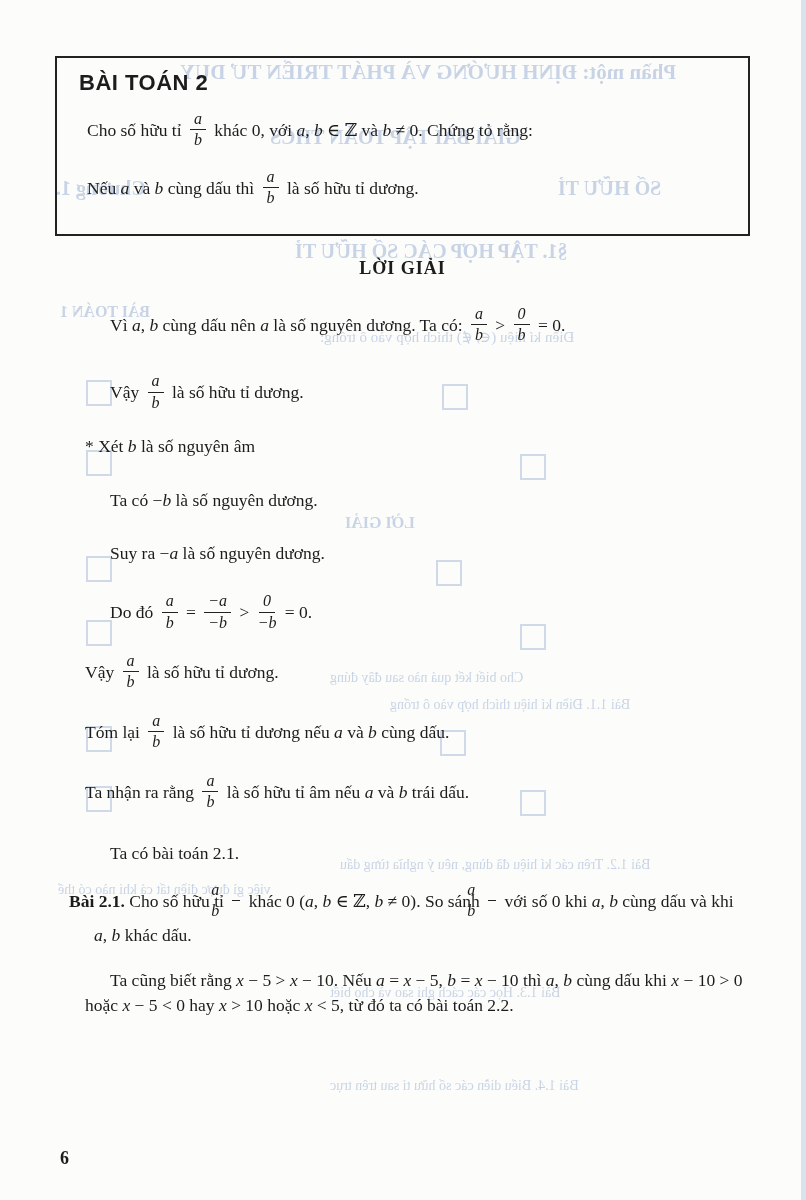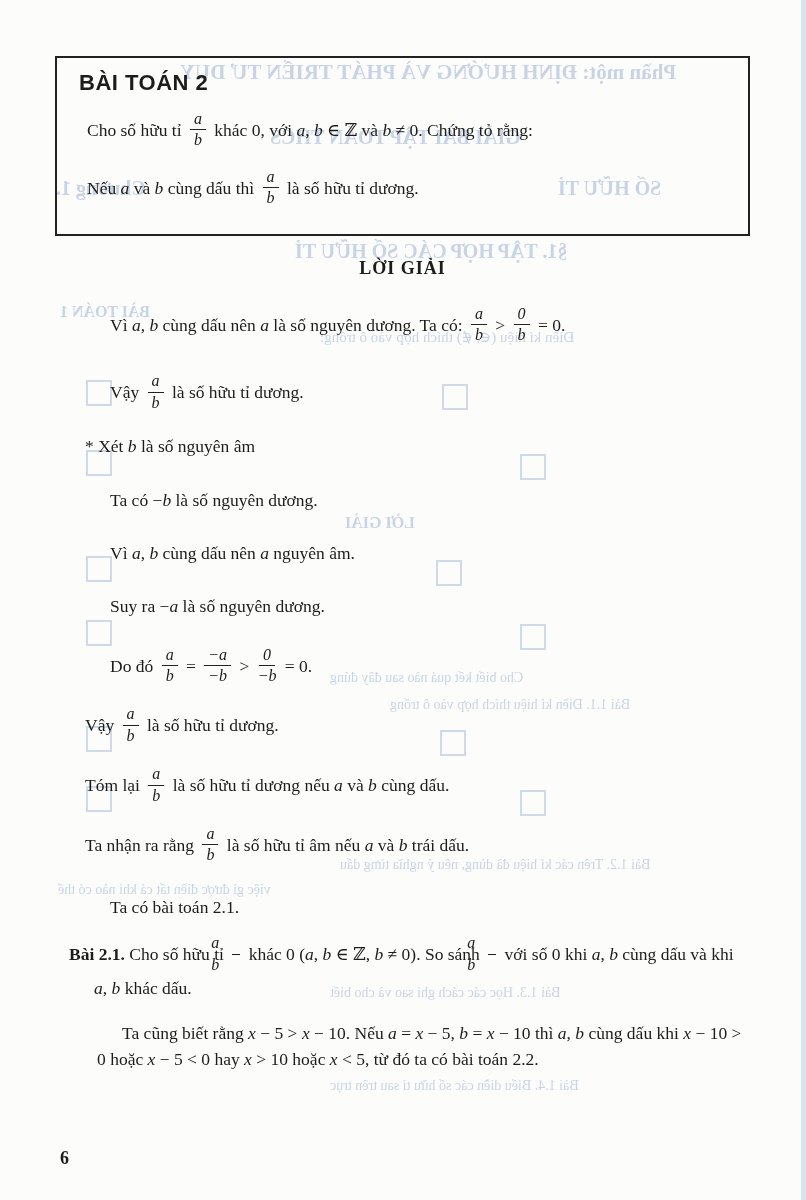--- a/index.html
+++ b/index.html
@@ -40,21 +40,21 @@
     margin:0 0 16px 0;
   }
   .pb-line{margin:0 0 18px 8px;font-size:17.5px;line-height:1.4;}
   .sol-heading{
     text-align:center;font-size:18px;font-weight:bold;
     letter-spacing:1px;margin:22px 0 24px 0;
   }
   p.line{margin:0 0 16px 30px;font-size:17.5px;line-height:1.45;}
   p.line.ind{margin-left:55px;margin-top:28px;}
   p.line.hang{margin-left:14px;padding-left:25px;text-indent:-25px;}
-  p.line.para{margin-left:42px;text-indent:25px;}
+  p.line.para{margin-left:30px;text-indent:25px;}
   p.line.tall{margin-bottom:20px;}
   b.lead{font-weight:bold;}
   
   .frac{
     display:inline-flex;flex-direction:column;align-items:center;
     vertical-align:middle;margin:0 4px;line-height:1.15;
     font-size:16px;font-style:italic;position:relative;top:-2px;
   }
   .frac .num{border-bottom:1.4px solid #222;padding:0 4px 1px 4px;}
   .frac .den{padding-top:1px;}
@@ -120,21 +120,20 @@
         </span> &gt; <span class="frac">
           <span class="num">0</span>
           <span class="den">b</span>
         </span> = 0.</p>
     <p class="line ind tall">Vậy <span class="frac">
           <span class="num">a</span>
           <span class="den">b</span>
         </span> là số hữu tỉ dương.</p>
     <p class="line">* Xét <i>b</i> là số nguyên âm</p>
     <p class="line ind">Ta có −<i>b</i> là số nguyên dương.</p>
-    <p class="line ind">Vì <i>a</i>, <i>b</i> cùng dấu nên <i>a</i> nguyên âm.</p>
     <p class="line ind">Suy ra −<i>a</i> là số nguyên dương.</p>
     <p class="line ind tall">Do đó <span class="frac">
           <span class="num">a</span>
           <span class="den">b</span>
         </span> = <span class="frac">
           <span class="num">−a</span>
           <span class="den">−b</span>
         </span> &gt; <span class="frac">
           <span class="num">0</span>
           <span class="den">−b</span>

